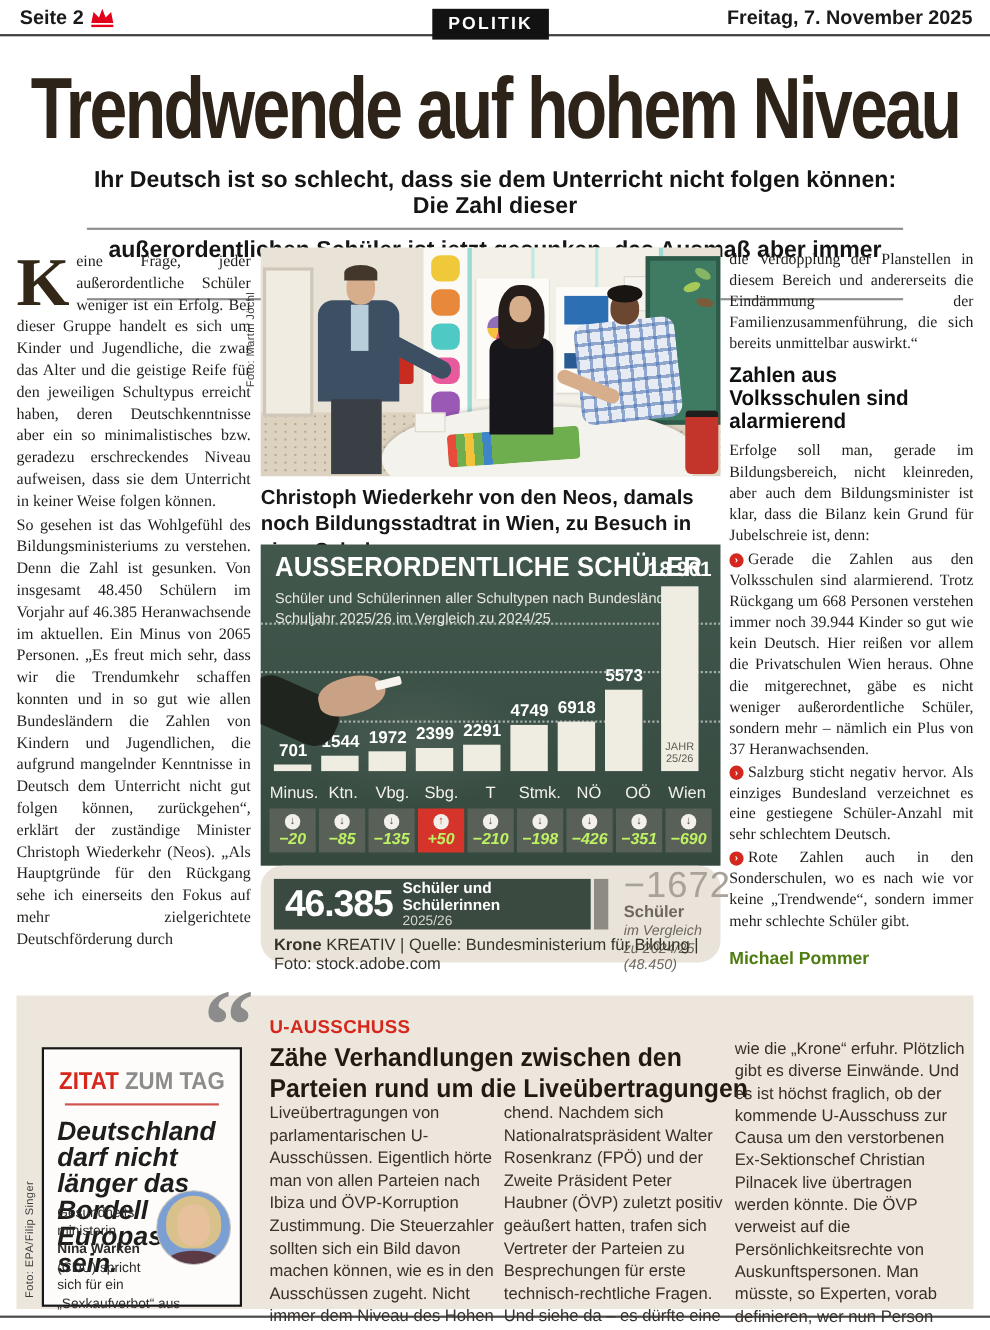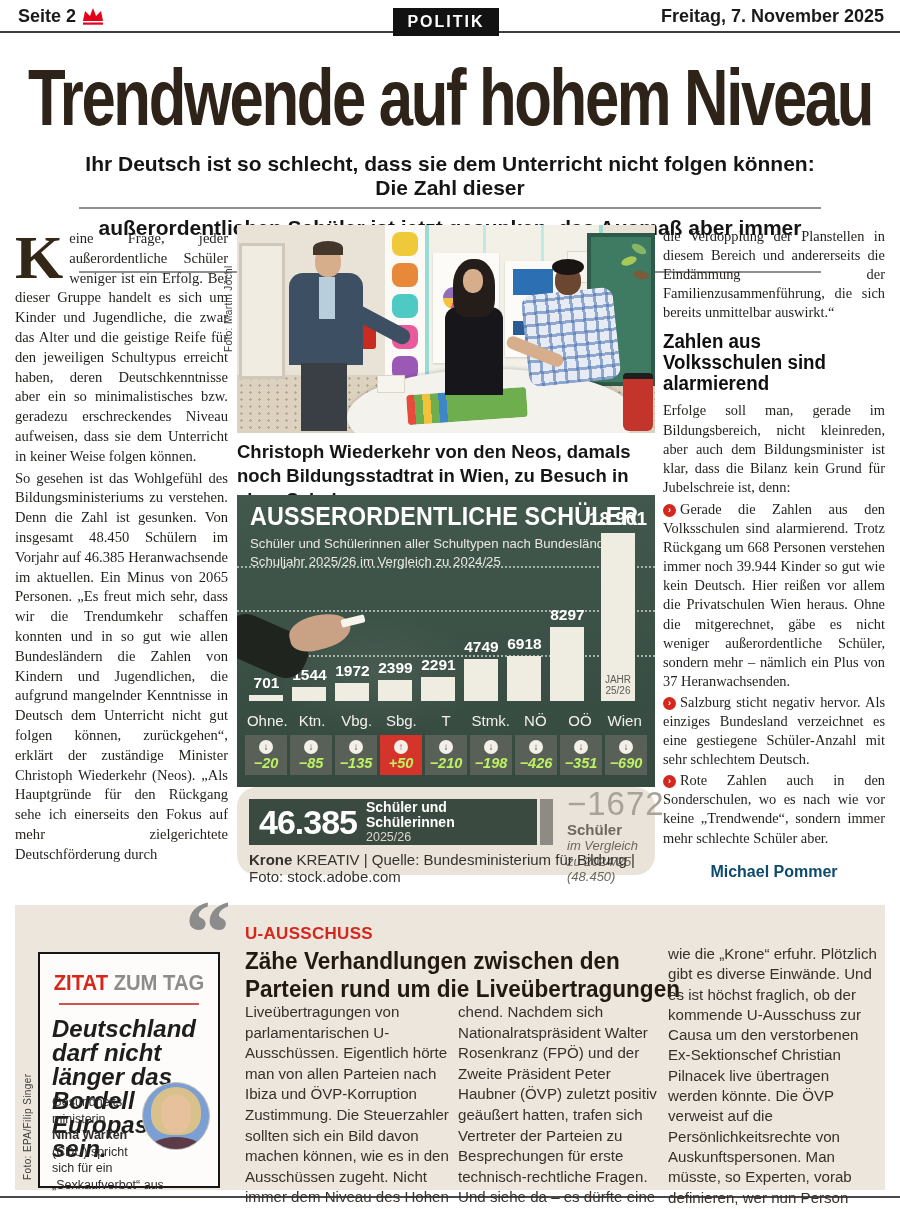--- a/index.html
+++ b/index.html
@@ -25,21 +25,21 @@
   .colL p{margin:0 0 2px 0;}
   .dropcap{float:left;font-size:62px;line-height:48px;font-weight:bold;color:#332718;padding:4px 6px 0 0;font-family:"Liberation Serif",serif;}
   .colR{position:absolute;left:663px;top:227px;width:222px;height:636px;overflow:hidden;
         font-family:"Liberation Serif",serif;font-size:14.4px;line-height:19.1px;text-align:justify;color:#211f1c;hyphens:auto;}
   .colR p{margin:0 0 3px 0;}
   .subhead2{font-family:"Liberation Sans",sans-serif;font-weight:bold;font-size:19.5px;line-height:21px;
             color:#101010;margin:9px 0 7px 0;text-align:left;transform:scaleX(.96);transform-origin:left;}
   .bullet-item{position:relative;padding-left:0;margin:0 0 2px 0;}
   .bdot{display:inline-flex;width:13px;height:13px;border-radius:50%;background:#d4271e;color:#fff;font-size:9px;
         align-items:center;justify-content:center;font-weight:bold;margin-right:4px;position:relative;top:-1px;font-family:"Liberation Sans",sans-serif;}
-  .byline{position:absolute;left:663px;top:863px;width:222px;text-align:center;font-weight:bold;font-size:16px;color:#0c4a6e;}
+  .byline{position:absolute;left:663px;top:863px;width:222px;text-align:left;font-weight:bold;font-size:16px;color:#4d7c0f;}
 
   .vcredit{position:absolute;font-size:10px;color:#3c3c3c;writing-mode:vertical-rl;transform:rotate(180deg);letter-spacing:.4px;}
 
   
   .photo{position:absolute;left:237px;top:225px;width:418px;height:208px;background:#e9e2d6;overflow:hidden;}
   .ph-floor{position:absolute;left:0;bottom:0;width:100%;height:58px;background:#ddd2c0;
             background-image:radial-gradient(#b7a astray 0,transparent 0);}
   .ph-floor{background-image:radial-gradient(#b3aащ 0,transparent 0);}
   .ph-door{position:absolute;left:2px;top:18px;width:40px;height:130px;background:#f1ece2;border:3px solid #cfc8ba;}
   .ph-colstrip{position:absolute;left:148px;top:0;width:40px;height:170px;background:#fbfaf6;}
@@ -258,33 +258,33 @@
             </div>
             <div class="slot">
               <div class="bar-val">4749</div>
               <div class="bar" style="height: 42.2111px;"></div>
             </div>
             <div class="slot">
               <div class="bar-val">6918</div>
               <div class="bar" style="height: 45.322px;"></div>
             </div>
             <div class="slot">
-              <div class="bar-val">8297</div>
+              <div class="bar-val">5573</div>
               <div class="bar" style="height: 73.7472px;"></div>
             </div>
             <div class="slot">
               <div class="bar-val big">18.901</div>
               <div class="bar" style="height: 168px;">
                 <div class="bar-annot">JAHR<br>25/26</div>
               </div>
             </div>
           </div>
         </div>
       <div class="cats">
-          <div class="cslot">Ohne.</div>
+          <div class="cslot">Minus.</div>
           <div class="cslot">Ktn.</div>
           <div class="cslot">Vbg.</div>
           <div class="cslot">Sbg.</div>
           <div class="cslot">T</div>
           <div class="cslot">Stmk.</div>
           <div class="cslot">NÖ</div>
           <div class="cslot">OÖ</div>
           <div class="cslot">Wien</div>
         </div>
       <div class="deltas">
@@ -349,21 +349,21 @@
     </div>
   </div>
 
   <div class="colR">
     <p>die Verdopplung der Planstellen in diesem Bereich und andererseits die Eindämmung der Familienzusammenführung, die sich bereits unmittelbar auswirkt.“</p>
     <div class="subhead2">Zahlen aus Volksschulen sind alarmierend</div>
     <p>Erfolge soll man, gerade im Bildungsbereich, nicht kleinreden, aber auch dem Bildungsminister ist klar, dass die Bilanz kein Grund für Jubelschreie ist, denn:</p>
     <div id="bullet-list">
         <div class="bullet-item"><span class="bdot">›</span><span>Gerade die Zahlen aus den Volksschulen sind alarmierend. Trotz Rückgang um 668 Personen verstehen immer noch 39.944 Kinder so gut wie kein Deutsch. Hier reißen vor allem die Privatschulen Wien heraus. Ohne die mitgerechnet, gäbe es nicht weniger außerordentliche Schüler, sondern mehr – nämlich ein Plus von 37 Heranwachsenden.</span></div>
         <div class="bullet-item"><span class="bdot">›</span><span>Salzburg sticht negativ hervor. Als einziges Bundesland verzeichnet es eine gestiegene Schüler-Anzahl mit sehr schlechtem Deutsch.</span></div>
-        <div class="bullet-item"><span class="bdot">›</span><span>Rote Zahlen auch in den Sonderschulen, wo es nach wie vor keine „Trendwende“, sondern immer mehr schlechte Schüler aber.</span></div>
+        <div class="bullet-item"><span class="bdot">›</span><span>Rote Zahlen auch in den Sonderschulen, wo es nach wie vor keine „Trendwende“, sondern immer mehr schlechte Schüler gibt.</span></div>
       </div>
   </div>
   <div class="byline">Michael Pommer</div>
 
   <div class="bottom-bg"></div>
   <div class="bot-rule"></div>
 
   <div class="bigquote">“</div>
   <div class="zitat-box">
     <div class="z-title">

